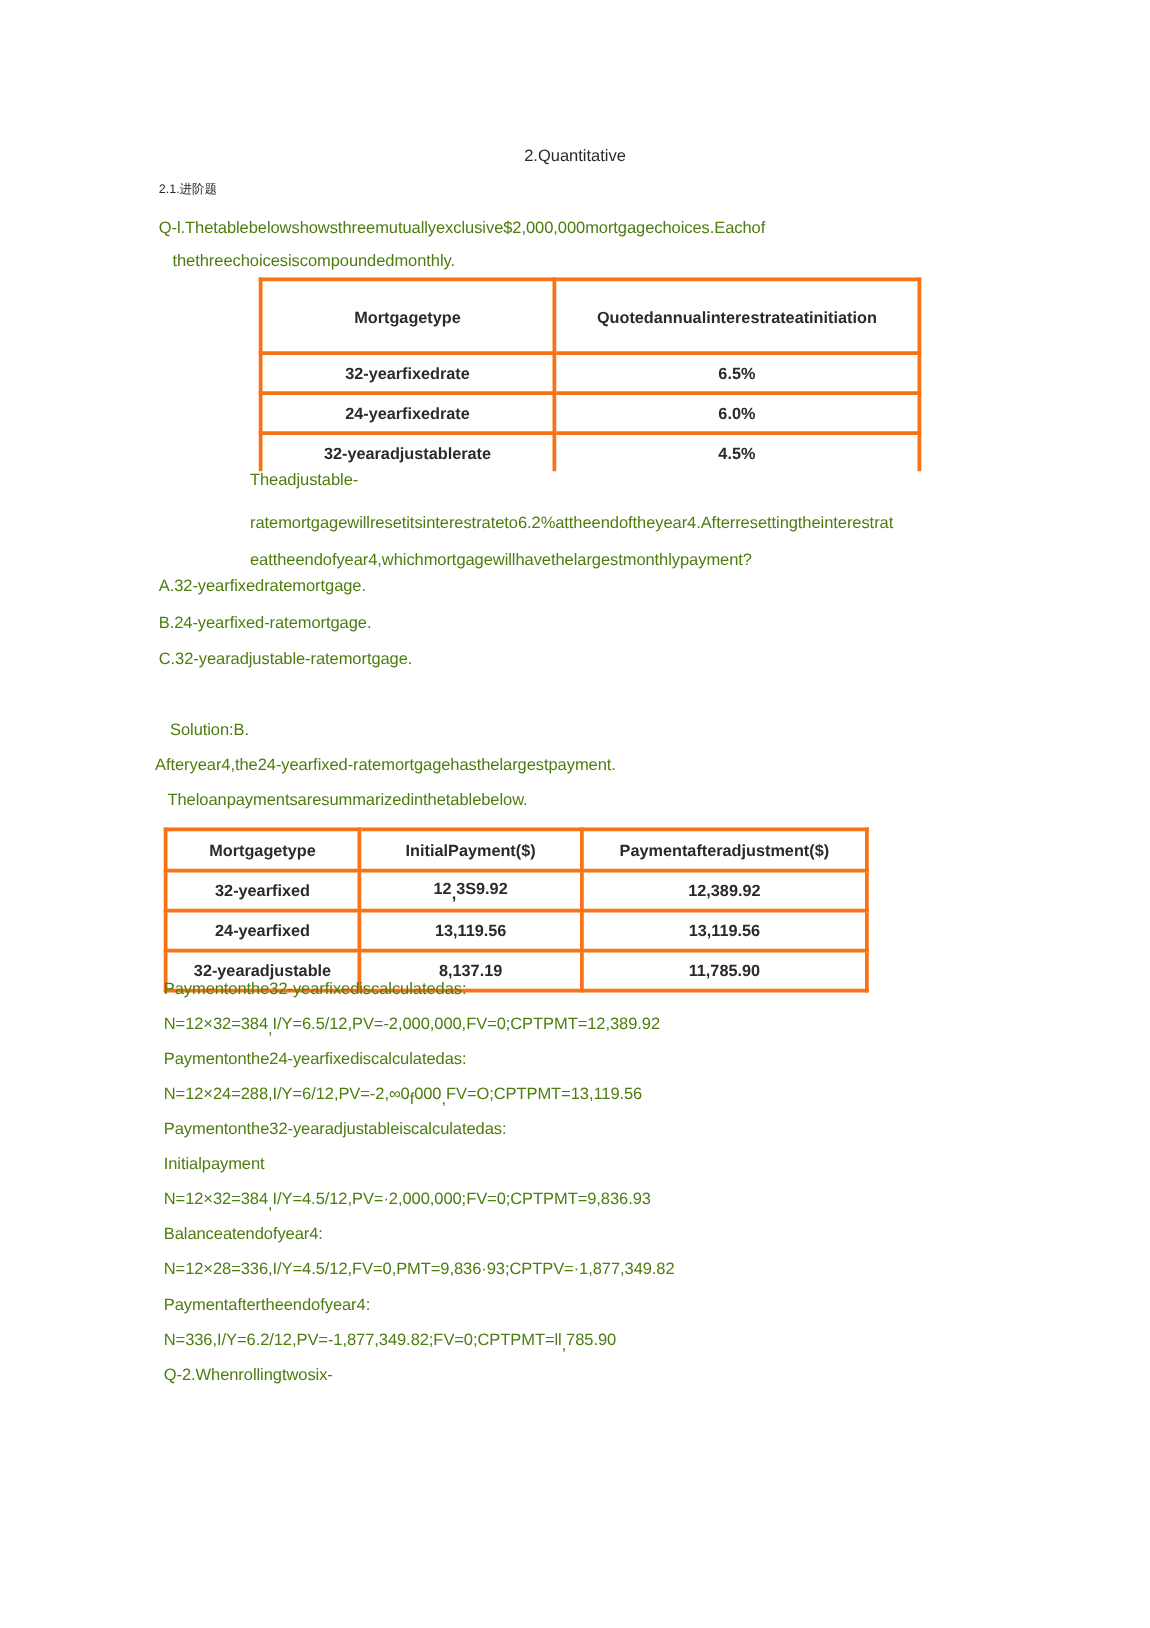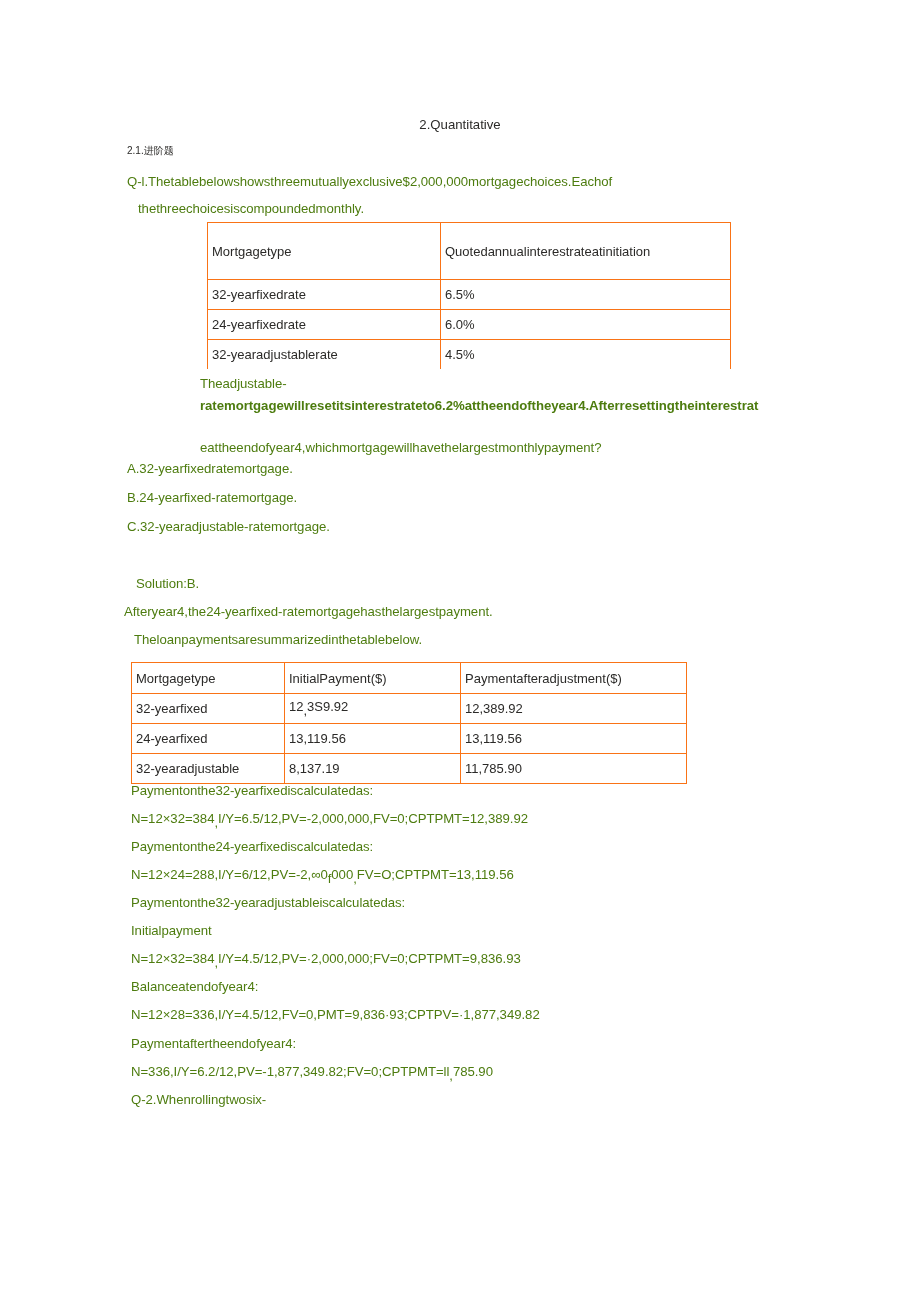--- a/index.html
+++ b/index.html
@@ -45,26 +45,27 @@
   
   .tbl {
     position: absolute;
     border-collapse: collapse;
     table-layout: fixed;
     font-size: 13px;
     color: #2b2a28;
     background: #fff;
   }
   .tbl td {
-    border: 1px solid #f97316;
-    text-align: left;
+    border: 3px solid #f97316;
+    text-align: center;
     vertical-align: middle;
     padding: 0 4px;
     font-size: 13px;
     line-height: 15px;
+    font-weight: bold;
   }
 
   
   #table-mortgage-rates { left: 207px; top: 222px; width: 505px; }
   #table-mortgage-rates td { height: 29px; }
   #table-mortgage-rates .hdr-row td { height: 56px; }
   #table-mortgage-rates .col-type { width: 224px; }
   #table-mortgage-rates .col-rate { width: 281px; }
   
   #table-mortgage-rates .last-row td { border-bottom: none; }
@@ -111,21 +112,21 @@
         <td>6.0%</td>
       </tr>
       <tr class="last-row">
         <td>32-yearadjustablerate</td>
         <td>4.5%</td>
       </tr>
     </tbody>
   </table>
 
   <div class="line" style="left:200px; top:376px;">Theadjustable-</div>
-  <div class="line" style="left:200px; top:398px;font-weight:bold;">ratemortgagewillresetitsinterestrateto6.2%attheendoftheyear4.Afterresettingtheinterestrat</div>
+  <div class="line" style="left:200px; top:410px;">ratemortgagewillresetitsinterestrateto6.2%attheendoftheyear4.Afterresettingtheinterestrat</div>
   <div class="line" style="left:200px; top:440px;">eattheendofyear4,whichmortgagewillhavethelargestmonthlypayment?</div>
 
   <div class="line" style="left:127px; top:461px;">A.32-yearfixedratemortgage.</div>
   <div class="line" style="left:127px; top:490px;">B.24-yearfixed-ratemortgage.</div>
   <div class="line" style="left:127px; top:519px;">C.32-yearadjustable-ratemortgage.</div>
 
   <div class="line" style="left:136px; top:576px;">Solution:B.</div>
   <div class="line" style="left:124px; top:604px;text-align:center;">Afteryear4,the24-yearfixed-ratemortgagehasthelargestpayment.</div>
   <div class="line" style="left:134px; top:632px;">Theloanpaymentsaresummarizedinthetablebelow.</div>
 

